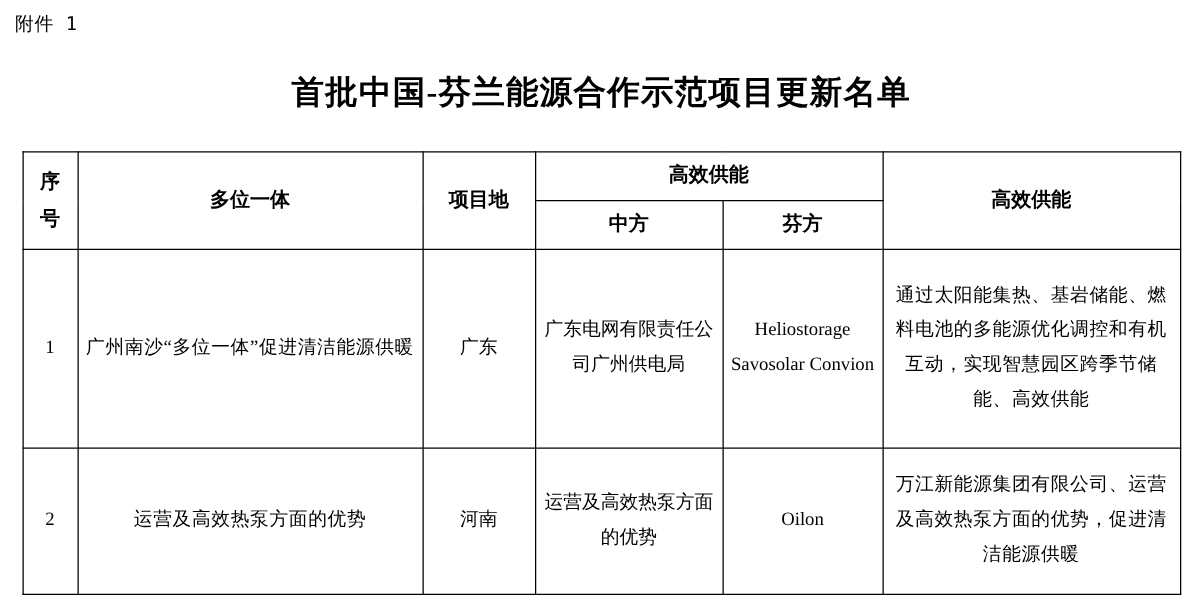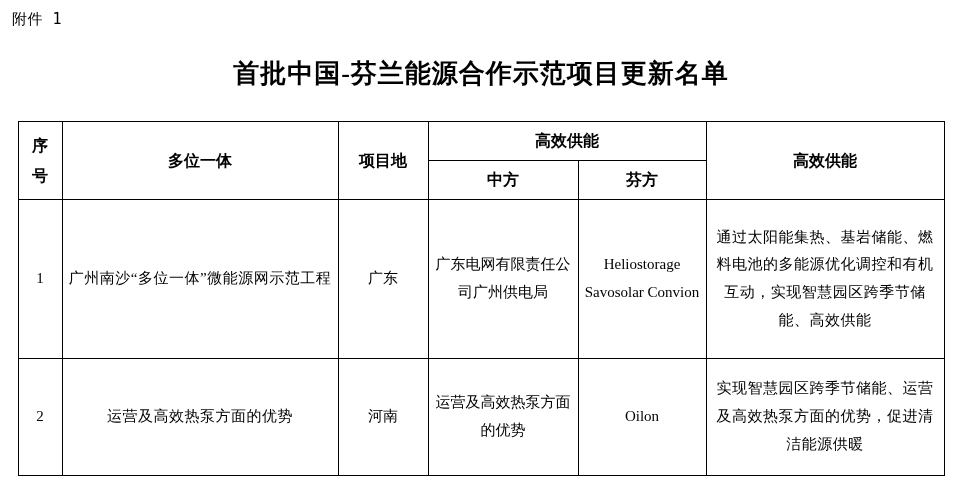--- a/index.html
+++ b/index.html
@@ -115,30 +115,30 @@
         <th class="th-head" rowspan="2">高效供能</th>
       </tr>
       <tr>
         <th class="th-head">中方</th>
         <th class="th-head">芬方</th>
       </tr>
     </thead>
     <tbody>
       <tr class="row-1">
         <td class="cell-seq">1</td>
-        <td class="cell-name">广州南沙“多位一体”微能源网示范工程</td>
+        <td class="cell-name">广州南沙“多位一体”促进清洁能源供暖</td>
         <td class="cell-place">广东</td>
         <td class="cell-cn">广东电网有限责任公司广州供电局</td>
         <td class="cell-fi">Heliostorage Savosolar Convion</td>
         <td class="cell-desc">通过太阳能集热、基岩储能、燃料电池的多能源优化调控和有机互动，实现智慧园区跨季节储能、高效供能</td>
       </tr>
       <tr class="row-2">
         <td class="cell-seq">2</td>
         <td class="cell-name">运营及高效热泵方面的优势</td>
         <td class="cell-place">河南</td>
         <td class="cell-cn">运营及高效热泵方面的优势</td>
         <td class="cell-fi">Oilon</td>
-        <td class="cell-desc">实现智慧园区跨季节储能、运营及高效热泵方面的优势，促进清洁能源供暖</td>
+        <td class="cell-desc">万江新能源集团有限公司、运营及高效热泵方面的优势，促进清洁能源供暖</td>
       </tr>
     </tbody>
   </table>
 
 </div>
 
 </body></html>

